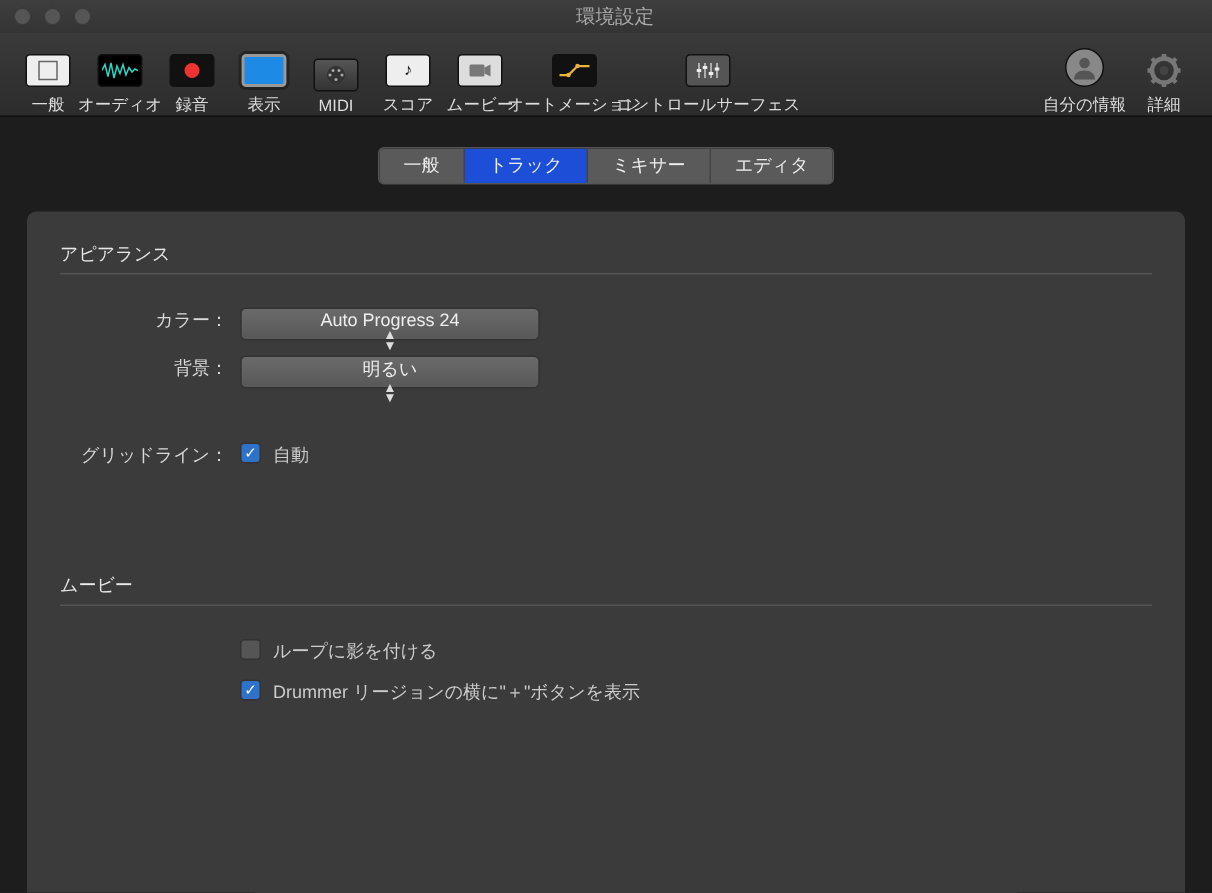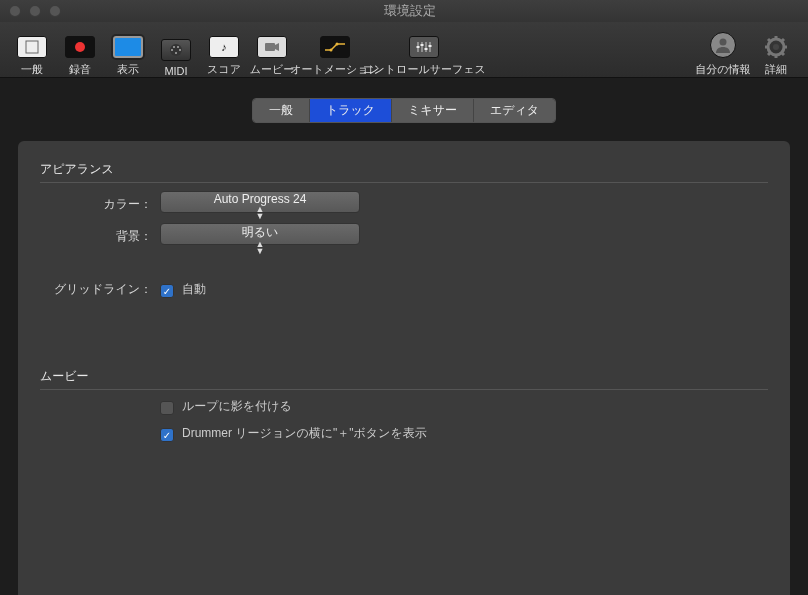--- a/index.html
+++ b/index.html
@@ -21,22 +21,22 @@
   .tb-label { white-space: nowrap; }
   .wide { width: 78px; }
   .wider { width: 100px; font-family: Liberation Mono, monospace; }
   .content { padding: 20px 18px; }
   .tabbar { display: flex; justify-content: center; margin-bottom: 18px; }
   .seg { display: flex; border-radius: 4px; overflow: hidden; border: 1px solid #555; }
   .seg button { background: #5a5a5a; color: #eee; border: none; border-right: 1px solid #444; padding: 3px 16px; font-size: 12px; cursor: default; }
   .seg button:last-child { border-right: none; }
   .seg button.active { background: #1d4ed8; }
   .panel { background: #3b3b3b; border-radius: 6px; padding: 14px 22px 40px; min-height: 470px; }
-  .section-title { color: #e8e8e8; font-size: 12px; padding: 6px 0 4px; border-bottom: 1px solid #555; margin-bottom: 8px; }
-  .row { display: flex; align-items: flex-end; margin-bottom: 10px; }
+  .section-title { color: #e8e8e8; font-size: 12px; padding: 6px 0 4px; border-bottom: 1px solid #555; margin-bottom: 22px; }
+  .row { display: flex; align-items: flex-start; margin-bottom: 10px; }
   .row-label { width: 120px; text-align: right; padding-right: 8px; color: #d8d8d8; }
   .select { width: 200px; height: 22px; background: linear-gradient(#6a6a6a,#585858); border: 1px solid #333; border-radius: 4px; color: #eee; padding: 0 8px; display: flex; align-items: center; justify-content: space-between; font-size: 12px; flex-direction: column; }
   .sel-arrows { font-size: 9px; line-height: 7px; color: #ddd; display:flex; flex-direction:column; }
   .chk { width: 14px; height: 14px; border-radius: 3px; border: 1px solid #333; display: inline-flex; align-items: center; justify-content: center; margin-right: 8px; }
   .chk.off { background: #555; }
   .chk.on { background: #2f72c9; color: #fff; font-size: 10px; }
   .chk.on::after { content: "✓"; }
   .gap { height: 26px; }
   .biggap { height: 54px; }
 </style>
@@ -53,20 +53,28 @@
 </div>
 
 <div class="toolbar">
   <div class="tb-item">
     <div class="tb-icon" style="background:#eee;">
       <svg width="14" height="14" viewBox="0 0 14 14">
           <rect x="1" y="1" width="12" height="12" fill="none" stroke="#666" stroke-width="1"></rect>
         </svg>
     </div>
     <span class="tb-label">一般</span>
+  </div>
+  <div class="tb-item audio">
+    <div class="tb-icon">
+      <svg width="24" height="14" viewBox="0 0 24 14">
+          <polyline points="0,7 2,3 4,11 6,2 8,12 10,4 12,9 14,3 16,10 18,5 20,8 22,6 24,7" fill="none" stroke="#2cd6c6" stroke-width="1"></polyline>
+        </svg>
+    </div>
+    <span class="tb-label">オーディオ</span>
   </div>
   <div class="tb-item rec">
     <div class="tb-icon">
       <svg width="14" height="14" viewBox="0 0 14 14">
           <circle cx="7" cy="7" r="5" fill="#e33"></circle>
         </svg>
     </div>
     <span class="tb-label">録音</span>
   </div>
   <div class="tb-item display sel">

